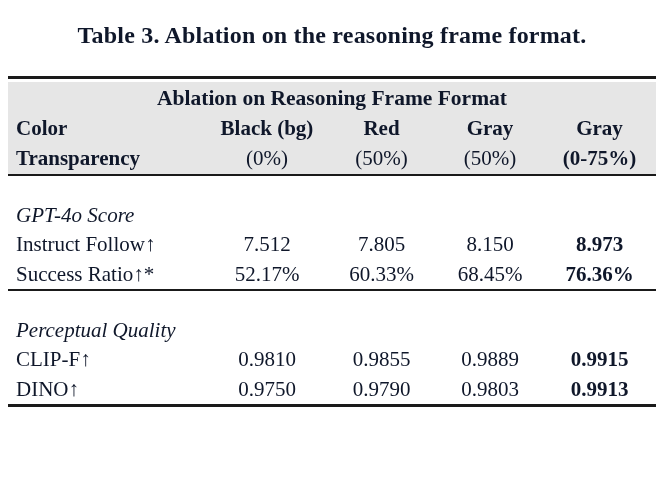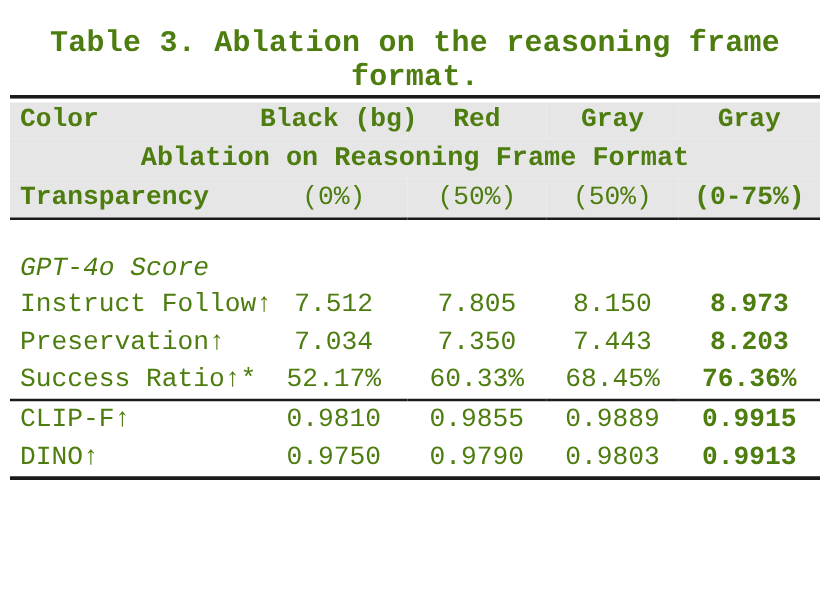--- a/index.html
+++ b/index.html
@@ -1,22 +1,22 @@
 <!DOCTYPE html>
 <html><head>
 <meta charset="utf-8">
 <style>
   html, body { margin: 0; padding: 0; background: #ffffff; }
   .page {
     position: relative;
     width: 664px;
     height: 490px;
     background: #ffffff;
-    font-family: Liberation Mono, monospace;
-    color: #4d7c0f;
+    font-family: Liberation Serif, serif;
+    color: #0f172a;
     overflow: hidden;
   }
   .caption {
     position: absolute;
     top: 22px;
     left: 0;
     width: 100%;
     text-align: center;
     font-weight: bold;
     font-size: 24px;
@@ -75,63 +75,59 @@
     <table class="abl">
       <colgroup>
         <col class="c1">
           <col class="c2">
           <col class="c3">
           <col class="c4">
           <col class="c5">
       </colgroup>
 
       <tbody>
-          <tr class="band hdr1">
+          <tr class="band band-title">
+        <td colspan="5">Ablation on Reasoning Frame Format</td>
+      </tr>
+      <tr class="band hdr1">
         <td class="lbl">Color</td>
         <td>Black (bg)</td>
         <td>Red</td>
         <td>Gray</td>
         <td>Gray</td>
-      </tr>
-      <tr class="band band-title">
-        <td colspan="5">Ablation on Reasoning Frame Format</td>
       </tr>
       <tr class="band hdr2">
         <td class="lbl">Transparency</td>
         <td>(0%)</td>
         <td>(50%)</td>
         <td>(50%)</td>
         <td>(0-75%)</td>
       </tr>
 
       <tr class="section-row">
         <td colspan="5">GPT-4o Score</td>
       </tr>
       <tr class="data-row">
         <td class="lbl">Instruct Follow↑</td>
         <td>7.512</td>
         <td>7.805</td>
         <td>8.150</td>
         <td>8.973</td>
       </tr>
-      <tr class="data-row">
-        <td class="lbl">Preservation↑</td>
-        <td>7.034</td>
-        <td>7.350</td>
-        <td>7.443</td>
-        <td>8.203</td>
-      </tr>
       <tr class="data-row rule-after">
         <td class="lbl">Success Ratio↑*</td>
         <td>52.17%</td>
         <td>60.33%</td>
         <td>68.45%</td>
         <td>76.36%</td>
       </tr>
 
+      <tr class="section-row">
+        <td colspan="5">Perceptual Quality</td>
+      </tr>
       <tr class="data-row">
         <td class="lbl">CLIP-F↑</td>
         <td>0.9810</td>
         <td>0.9855</td>
         <td>0.9889</td>
         <td>0.9915</td>
       </tr>
       <tr class="data-row">
         <td class="lbl">DINO↑</td>
         <td>0.9750</td>

